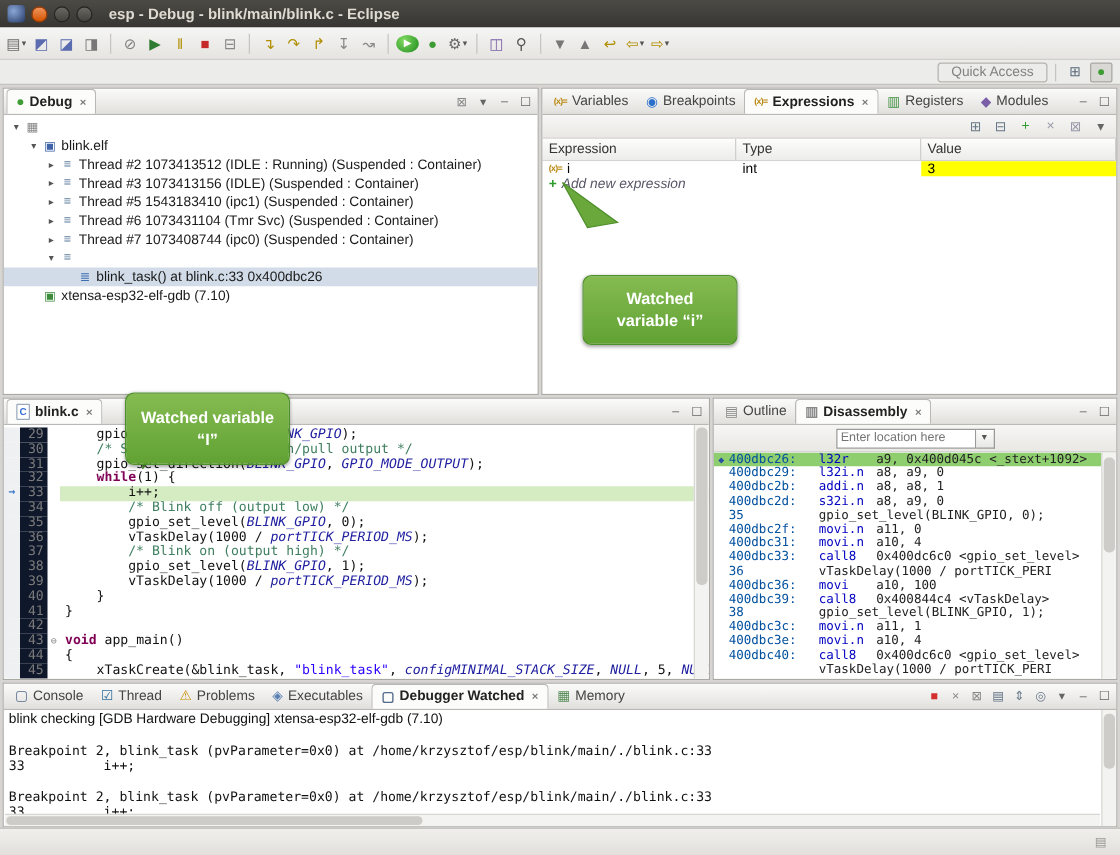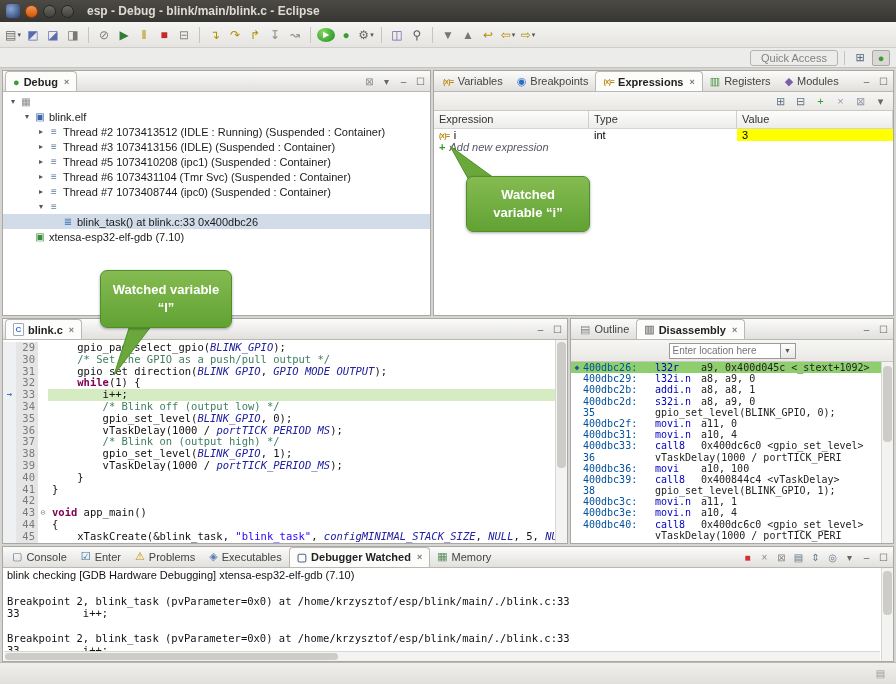--- a/index.html
+++ b/index.html
@@ -70,21 +70,21 @@
   .exicon { font-size:7px; font-weight:bold; color:#b8860b; margin-right:4px; letter-spacing:-0.5px; }
   .addicon { color:#2e9b2e; font-size:11px; font-weight:bold; margin-right:4px; }
   .addlbl { color:#556; font-style:italic; }
   .valhl { background:#ffff00; }
   #expr-body { flex:1; background:#fff; }
 
   
   #editor-lines { flex:1; overflow:hidden; font-family:"DejaVu Sans Mono",monospace; font-size:10.5px; line-height:11.8px; background:#fff; padding-top:2px; }
   .cl { display:flex; height:11.8px; white-space:pre; }
   .cmg { flex:0 0 13px; background:#eef0f2; text-align:center; font-size:9px; line-height:11.8px; }
-  .cln { flex:0 0 22px; background:#e5e5e5; color:#7a7a7a; text-align:right; padding-right:3px; }
+  .cln { flex:0 0 22px; background:#0f172a; color:#7a7a7a; text-align:right; padding-right:3px; }
   .cfold { flex:0 0 10px; color:#888; font-size:8px; text-align:center; }
   .ccode { flex:1; padding-left:4px; overflow:hidden; }
   .cl.current .ccode { background:#d5ecc2; }
   .seg-k { color:#7f0055; font-weight:bold; }
   .seg-c { color:#3f7f5f; }
   .seg-m { color:#2020a0; font-style:italic; }
   .seg-s { color:#2a00ff; }
   .seg-p { color:#111; }
 
   
@@ -108,21 +108,21 @@
 
   
   .conlabel { flex:0 0 15px; font-size:11px; color:#111; padding:1px 4px; background:#fff; white-space:nowrap; }
   #console-lines { flex:1; font-family:"DejaVu Sans Mono",monospace; font-size:10.5px; line-height:12.3px; padding:0 4px; color:#111; overflow:hidden; }
   .conline { white-space:pre; }
 
   
   .statusbar { flex:0 0 22px; background:linear-gradient(#f0efec,#e1e0dd); border-top:1px solid #b9b8b5; display:flex; align-items:center; justify-content:flex-end; padding:0 8px; gap:6px; }
 
   
-  .callout { position:absolute; z-index:20; background:linear-gradient(#85bb52,#61a233); border:1px solid #4e8f2a; border-radius:7px; color:#fff; font-size:13px; font-weight:bold; line-height:1.35; display:flex; align-items:center; justify-content:center; text-align:center; padding:4px 8px; box-shadow:0 1px 3px rgba(0,0,0,0.35); }
+  .callout { position:absolute; z-index:20; background:linear-gradient(#85bb52,#61a233); border:1px solid #4e8f2a; border-radius:7px; color:#fff; font-size:13px; font-weight:bold; line-height:1.35; display:flex; align-items:center; justify-content:center; text-align:center; padding:4px 8px; box-shadow:0 1px 3px rgba(0,0,0,0.35);margin-top:44px; }
   #callout-editor { left:100px; top:270px; width:132px; height:58px; }
   #callout-expr { left:466px; top:176px; width:124px; height:56px; }
   .ctail { position:absolute; z-index:19; }
 </style>
 </head>
 <body>
 
 <div class="window">
 
   <div class="titlebar">
@@ -212,21 +212,21 @@
               <span class="lbl">Thread #2 1073413512 (IDLE : Running) (Suspended : Container)</span>
             </div>
             <div class="trw" style="padding-left: 32px;">
               <span class="arr">▸</span>
               <span class="nico" style="color: rgb(95, 125, 158);">≡</span>
               <span class="lbl">Thread #3 1073413156 (IDLE) (Suspended : Container)</span>
             </div>
             <div class="trw" style="padding-left: 32px;">
               <span class="arr">▸</span>
               <span class="nico" style="color: rgb(95, 125, 158);">≡</span>
-              <span class="lbl">Thread #5 1073410208 (ipc1) (Suspended : Container)</span>
+              <span class="lbl">Thread #5 1543183410 (ipc1) (Suspended : Container)</span>
             </div>
             <div class="trw" style="padding-left: 32px;">
               <span class="arr">▸</span>
               <span class="nico" style="color: rgb(95, 125, 158);">≡</span>
               <span class="lbl">Thread #6 1073431104 (Tmr Svc) (Suspended : Container)</span>
             </div>
             <div class="trw" style="padding-left: 32px;">
               <span class="arr">▸</span>
               <span class="nico" style="color: rgb(95, 125, 158);">≡</span>
               <span class="lbl">Thread #7 1073408744 (ipc0) (Suspended : Container)</span>
@@ -402,21 +402,21 @@
 
     <div class="panel" id="console-panel">
       <div class="tabbar">
         <div class="tabs" id="console-tabs">
             <div class="tab">
               <span class="tico" style="color: rgb(85, 107, 138);">▢</span>
               <span class="tlbl">Console</span>
             </div>
             <div class="tab">
               <span class="tico" style="color: rgb(47, 111, 159);">☑</span>
-              <span class="tlbl">Enter</span>
+              <span class="tlbl">Thread</span>
             </div>
             <div class="tab">
               <span class="tico" style="color: rgb(199, 145, 0);">⚠</span>
               <span class="tlbl">Problems</span>
             </div>
             <div class="tab">
               <span class="tico" style="color: rgb(90, 127, 176);">◈</span>
               <span class="tlbl">Executables</span>
             </div>
             <div class="tab active">

